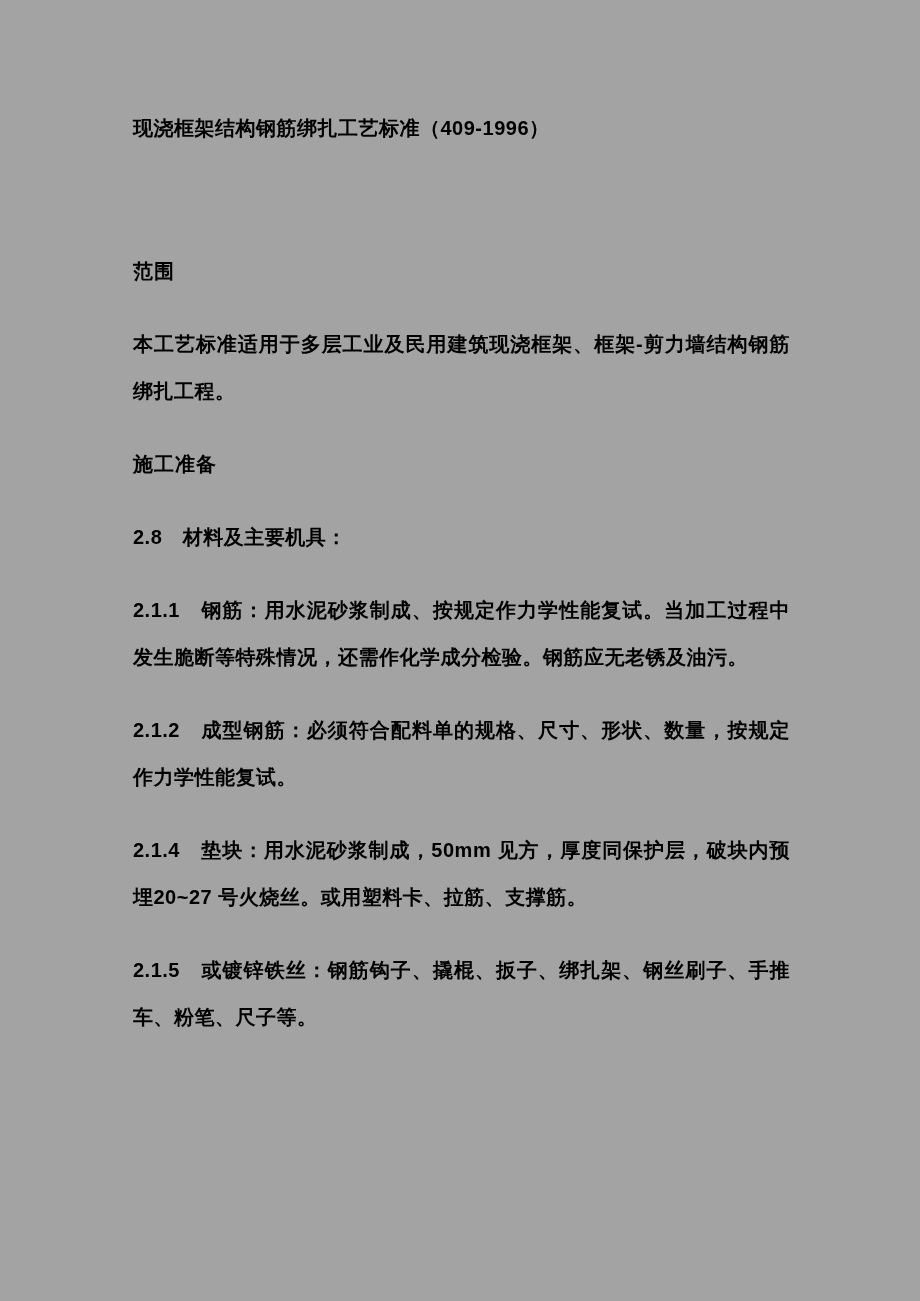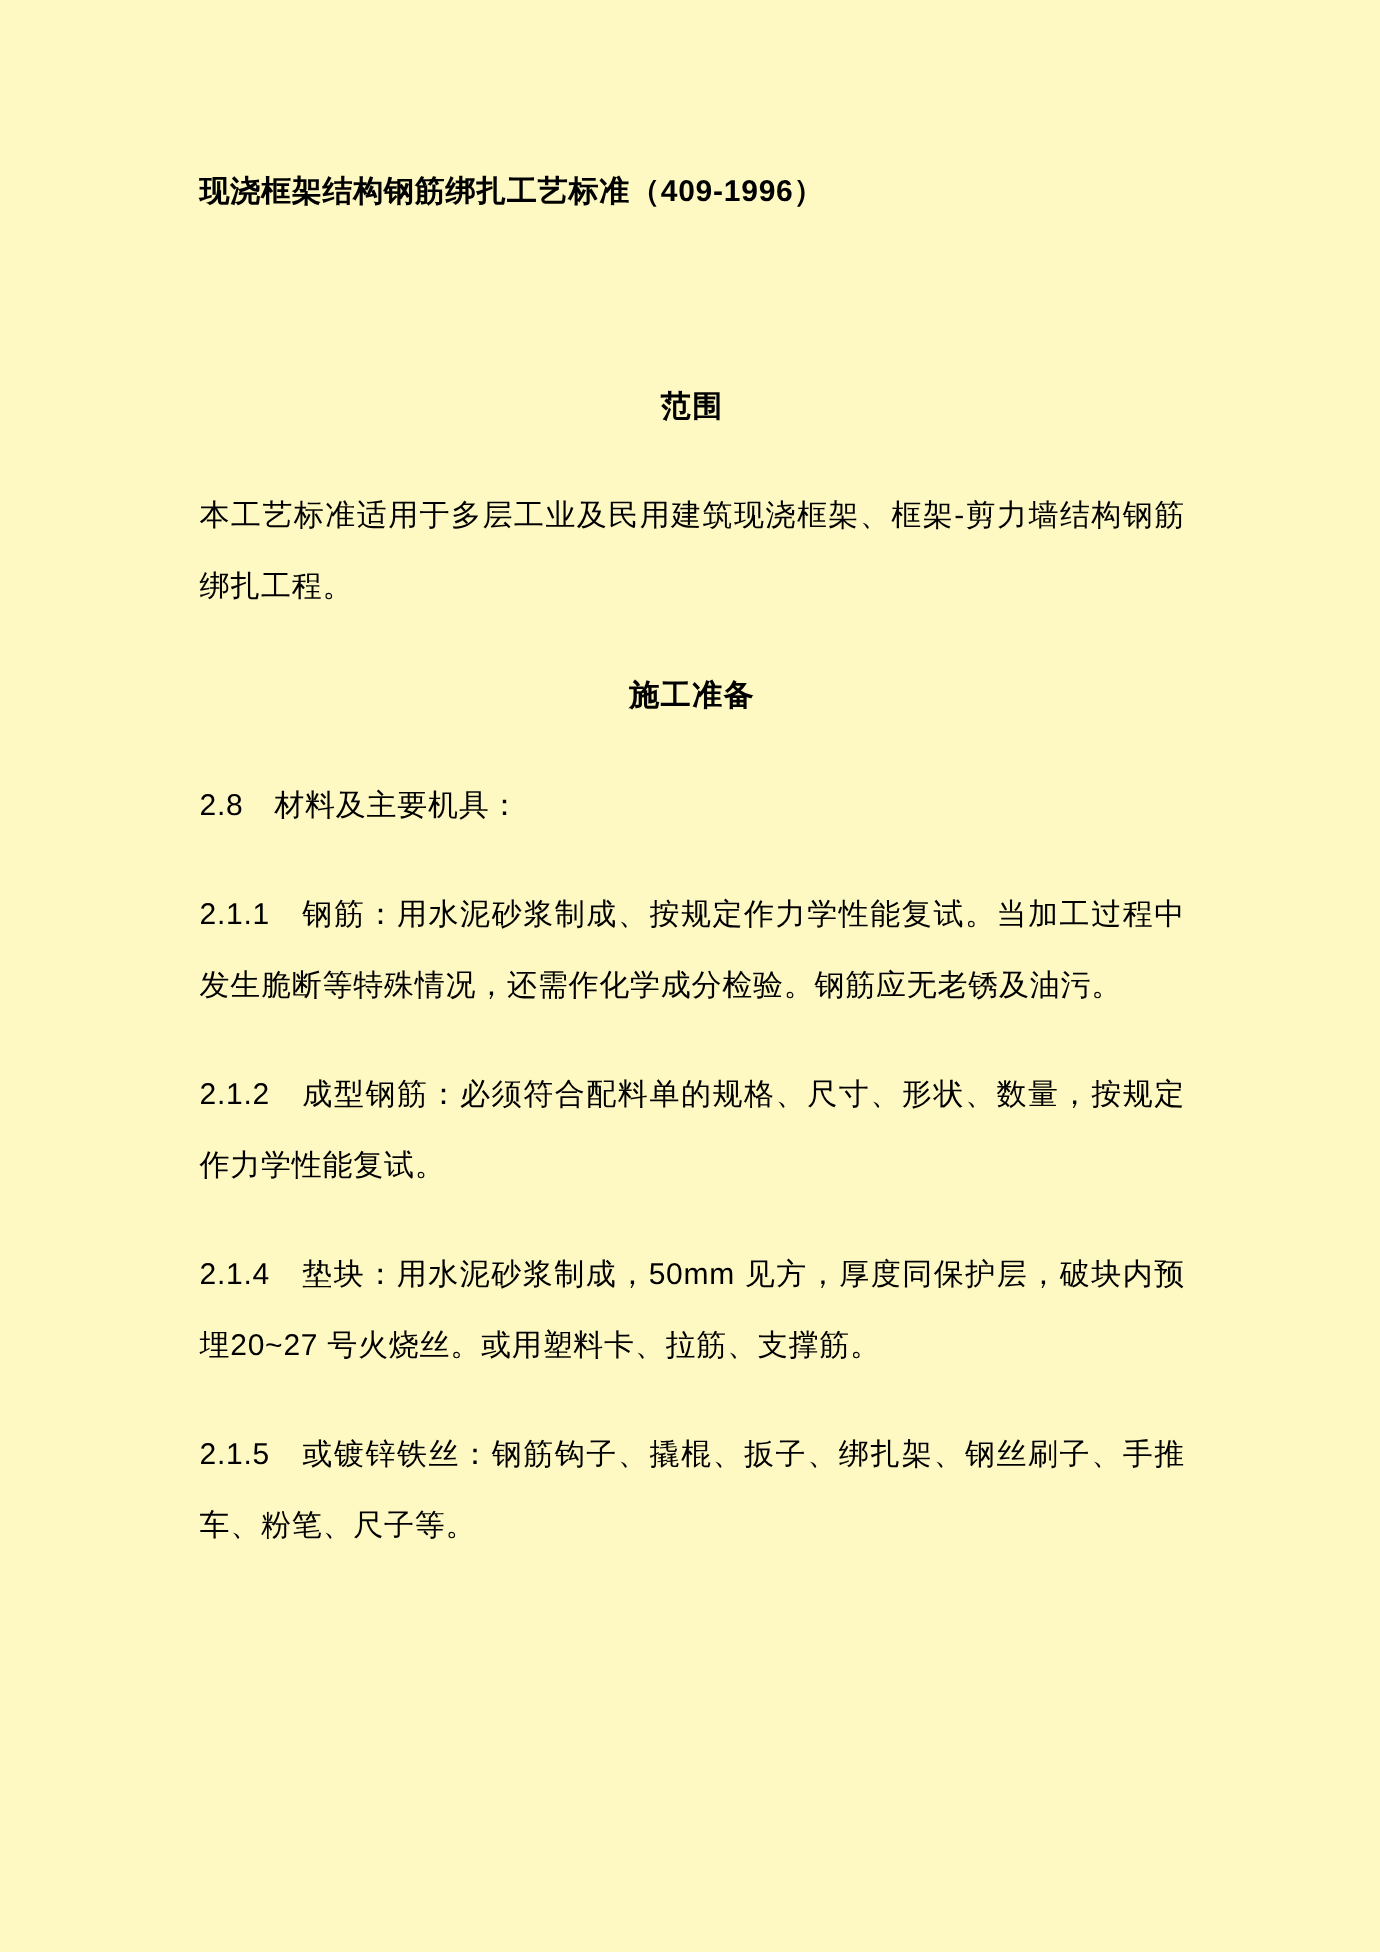--- a/index.html
+++ b/index.html
@@ -7,43 +7,43 @@
     padding: 0;
     background: #ffffff;
     font-family: "Liberation Sans", "DejaVu Sans", sans-serif;
     color: #000000;
   }
   .page {
     position: relative;
     width: 920px;
     min-height: 1301px;
     margin: 0 auto;
-    background: #fef9c3;
+    background: #a3a3a3;
     box-sizing: border-box;
     padding: 105px 130px 60px 133px;
   }
   .doc-title {
     font-size: 20px;
     font-weight: bold;
     line-height: 47px;
     margin: 0 0 96px 0;
     text-align: left;
     letter-spacing: 0.5px;
   }
   .heading {
     font-size: 20px;
     font-weight: bold;
     line-height: 47px;
-    text-align: center;
+    text-align: left;
     margin: 0 0 26px 0;
     letter-spacing: 1px;
   }
   .para {
     font-size: 20px;
-    font-weight: normal;
+    font-weight: bold;
     line-height: 47px;
     text-align: justify;
     margin: 0 0 26px 0;
     letter-spacing: 0.5px;
   }
   .para:last-child {
     margin-bottom: 0;
   }
 </style>
 </head>

